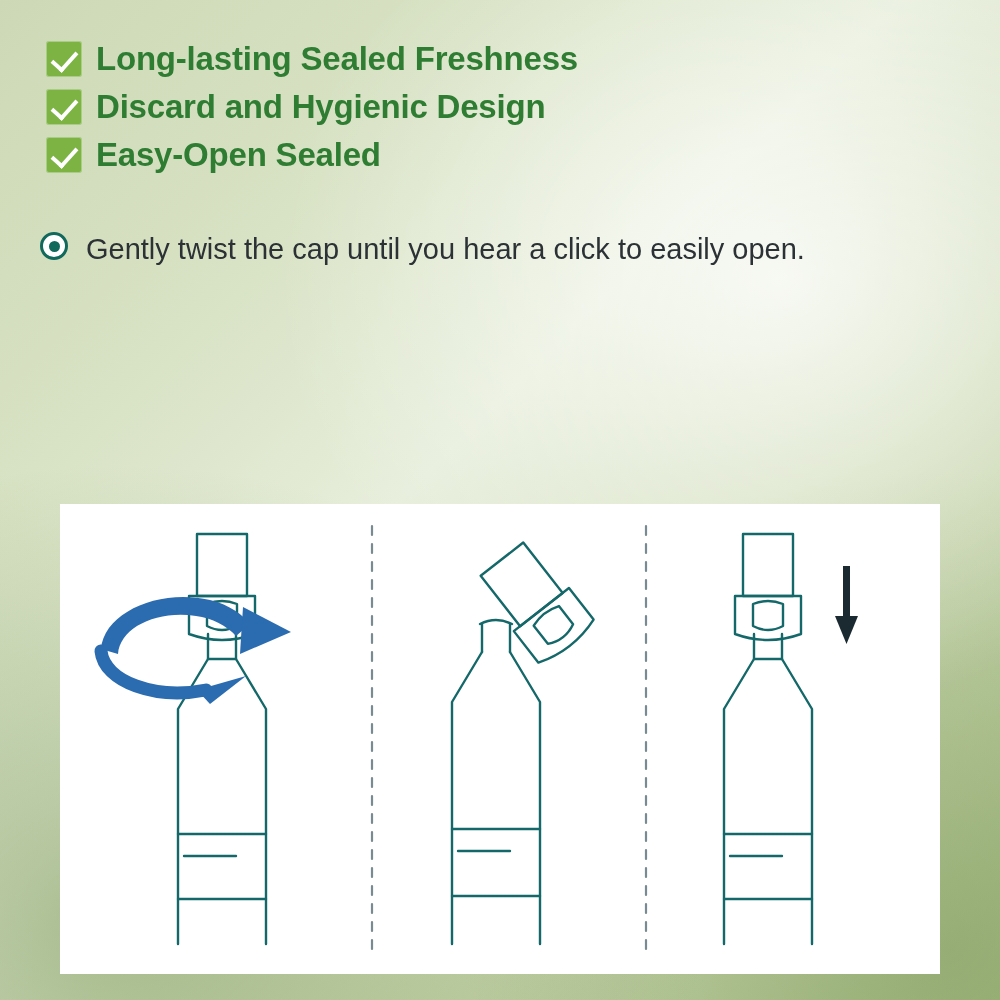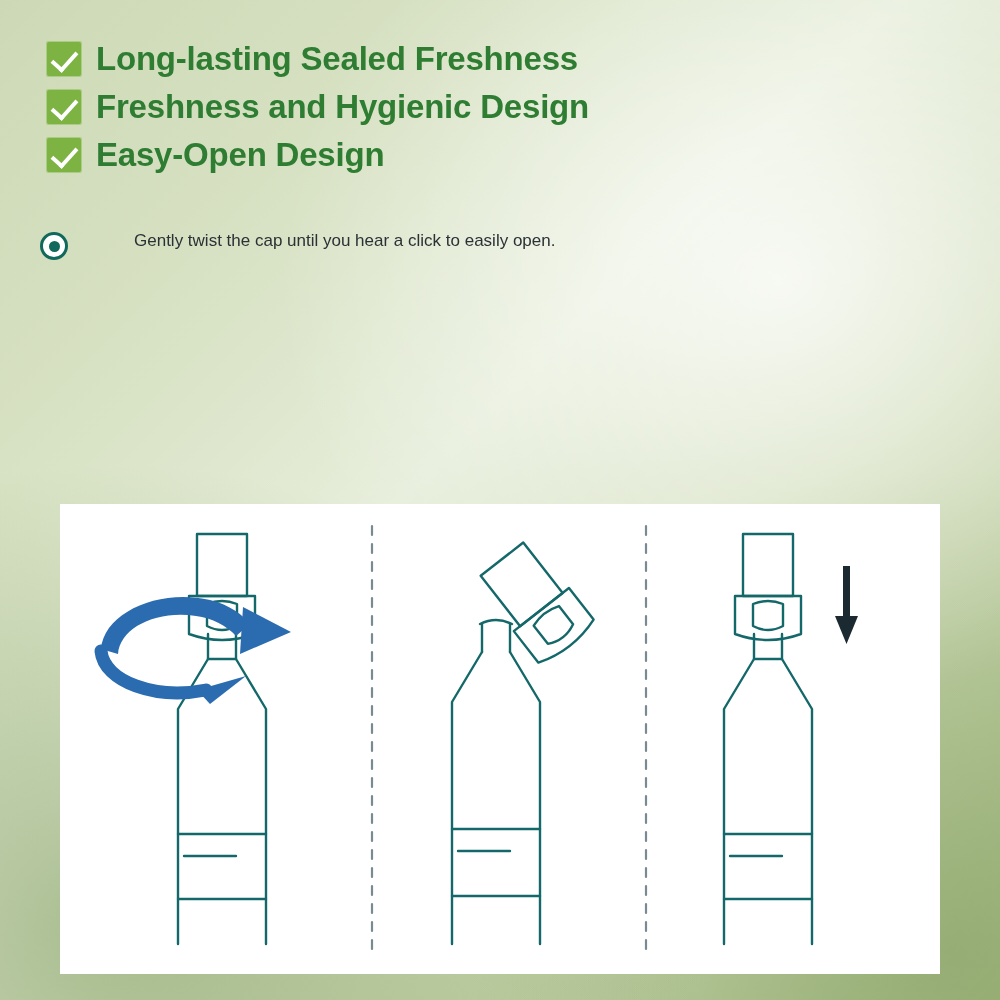--- a/index.html
+++ b/index.html
@@ -92,25 +92,24 @@
     left: 50%;
     top: 50%;
     width: 11px;
     height: 11px;
     margin-left: -5.5px;
     margin-top: -5.5px;
     border-radius: 50%;
     background: #11695c;
   }
   .instr-text {
-    font-size: 17px;
+    font-size: 29px;
     color: #2b3135;
     line-height: 1.5;
     max-width: 760px;
-    margin-left: 48px;
   }
   .panel {
     position: absolute;
     left: 60px;
     top: 504px;
     width: 880px;
     height: 470px;
     background: #ffffff;
   }
   .panel svg {
@@ -122,25 +121,25 @@
 
 <div id="page">
 
   <div class="features">
     <div class="feature-row">
       <span class="check-box"></span>
       <span class="feature-label">Long-lasting Sealed Freshness</span>
     </div>
     <div class="feature-row">
       <span class="check-box"></span>
-      <span class="feature-label">Freshness and Hygienic Design</span>
+      <span class="feature-label">Discard and Hygienic Design</span>
     </div>
     <div class="feature-row">
       <span class="check-box"></span>
-      <span class="feature-label">Easy-Open Design</span>
+      <span class="feature-label">Easy-Open Sealed</span>
     </div>
   </div>
 
   <div class="instructions">
     <div class="instr-row">
       <span class="bullet"></span>
       <span class="instr-text">Gently twist the cap until you hear a click to easily open.</span>
     </div>
   </div>
 

